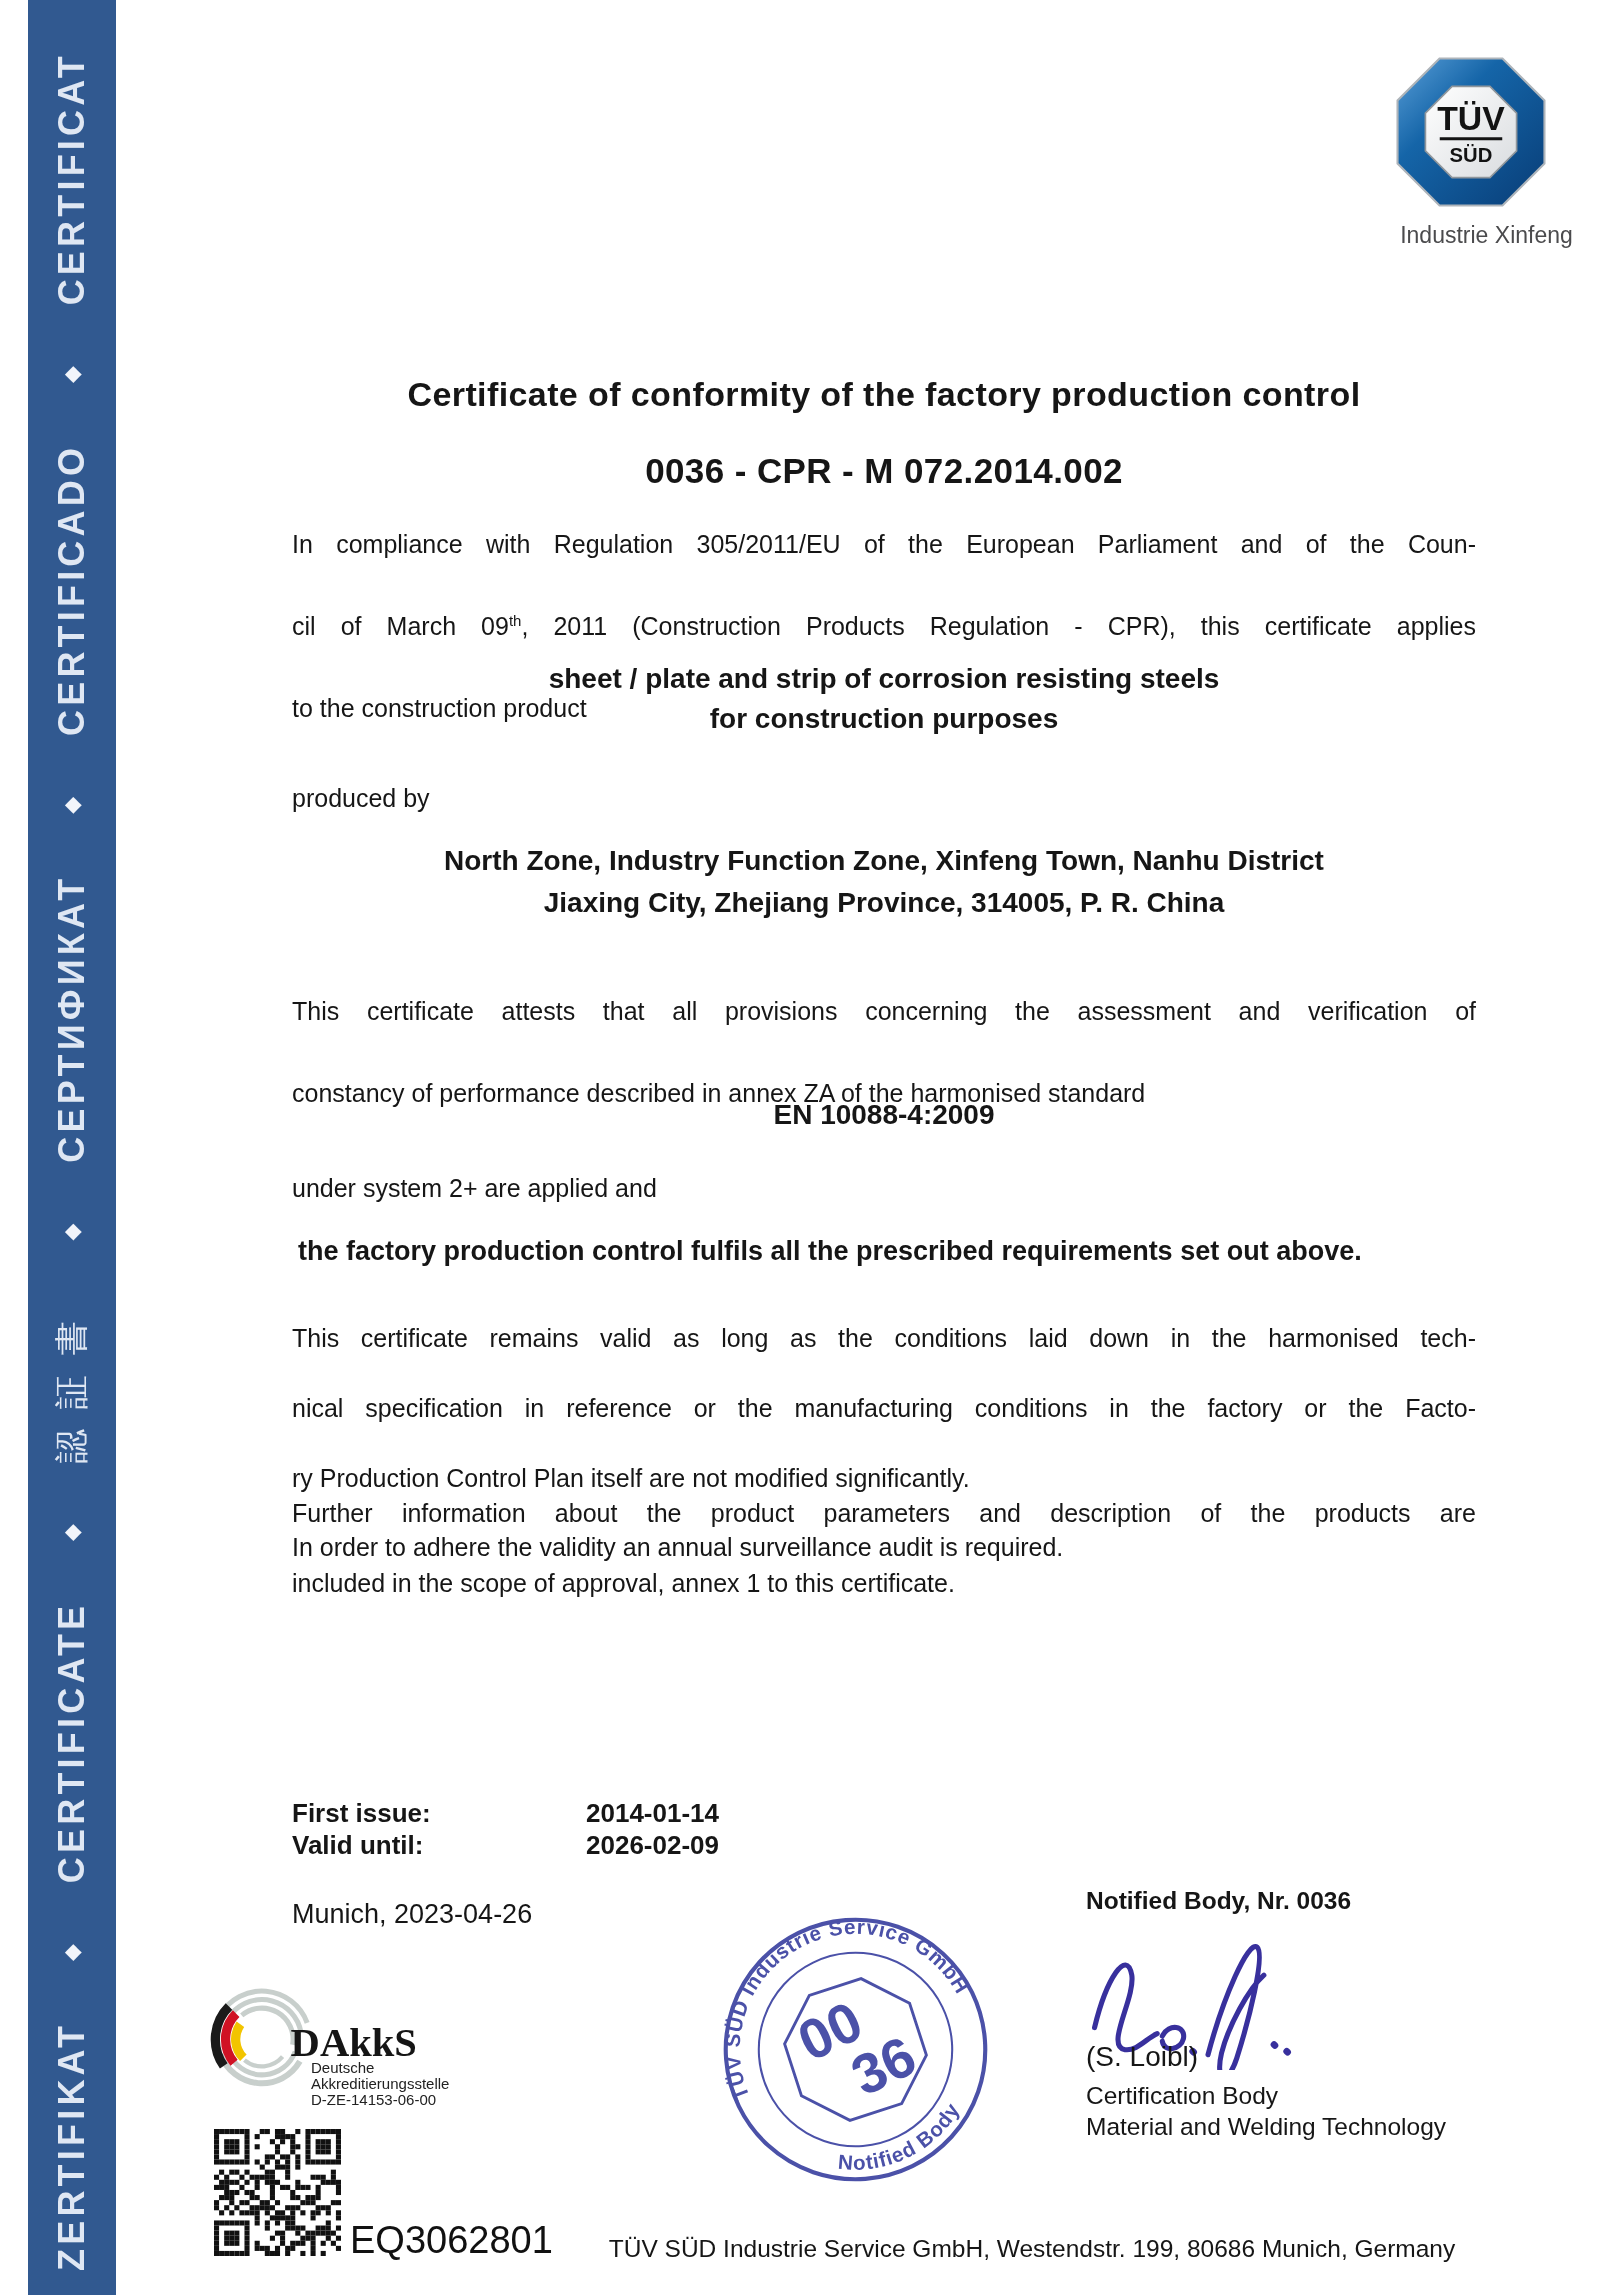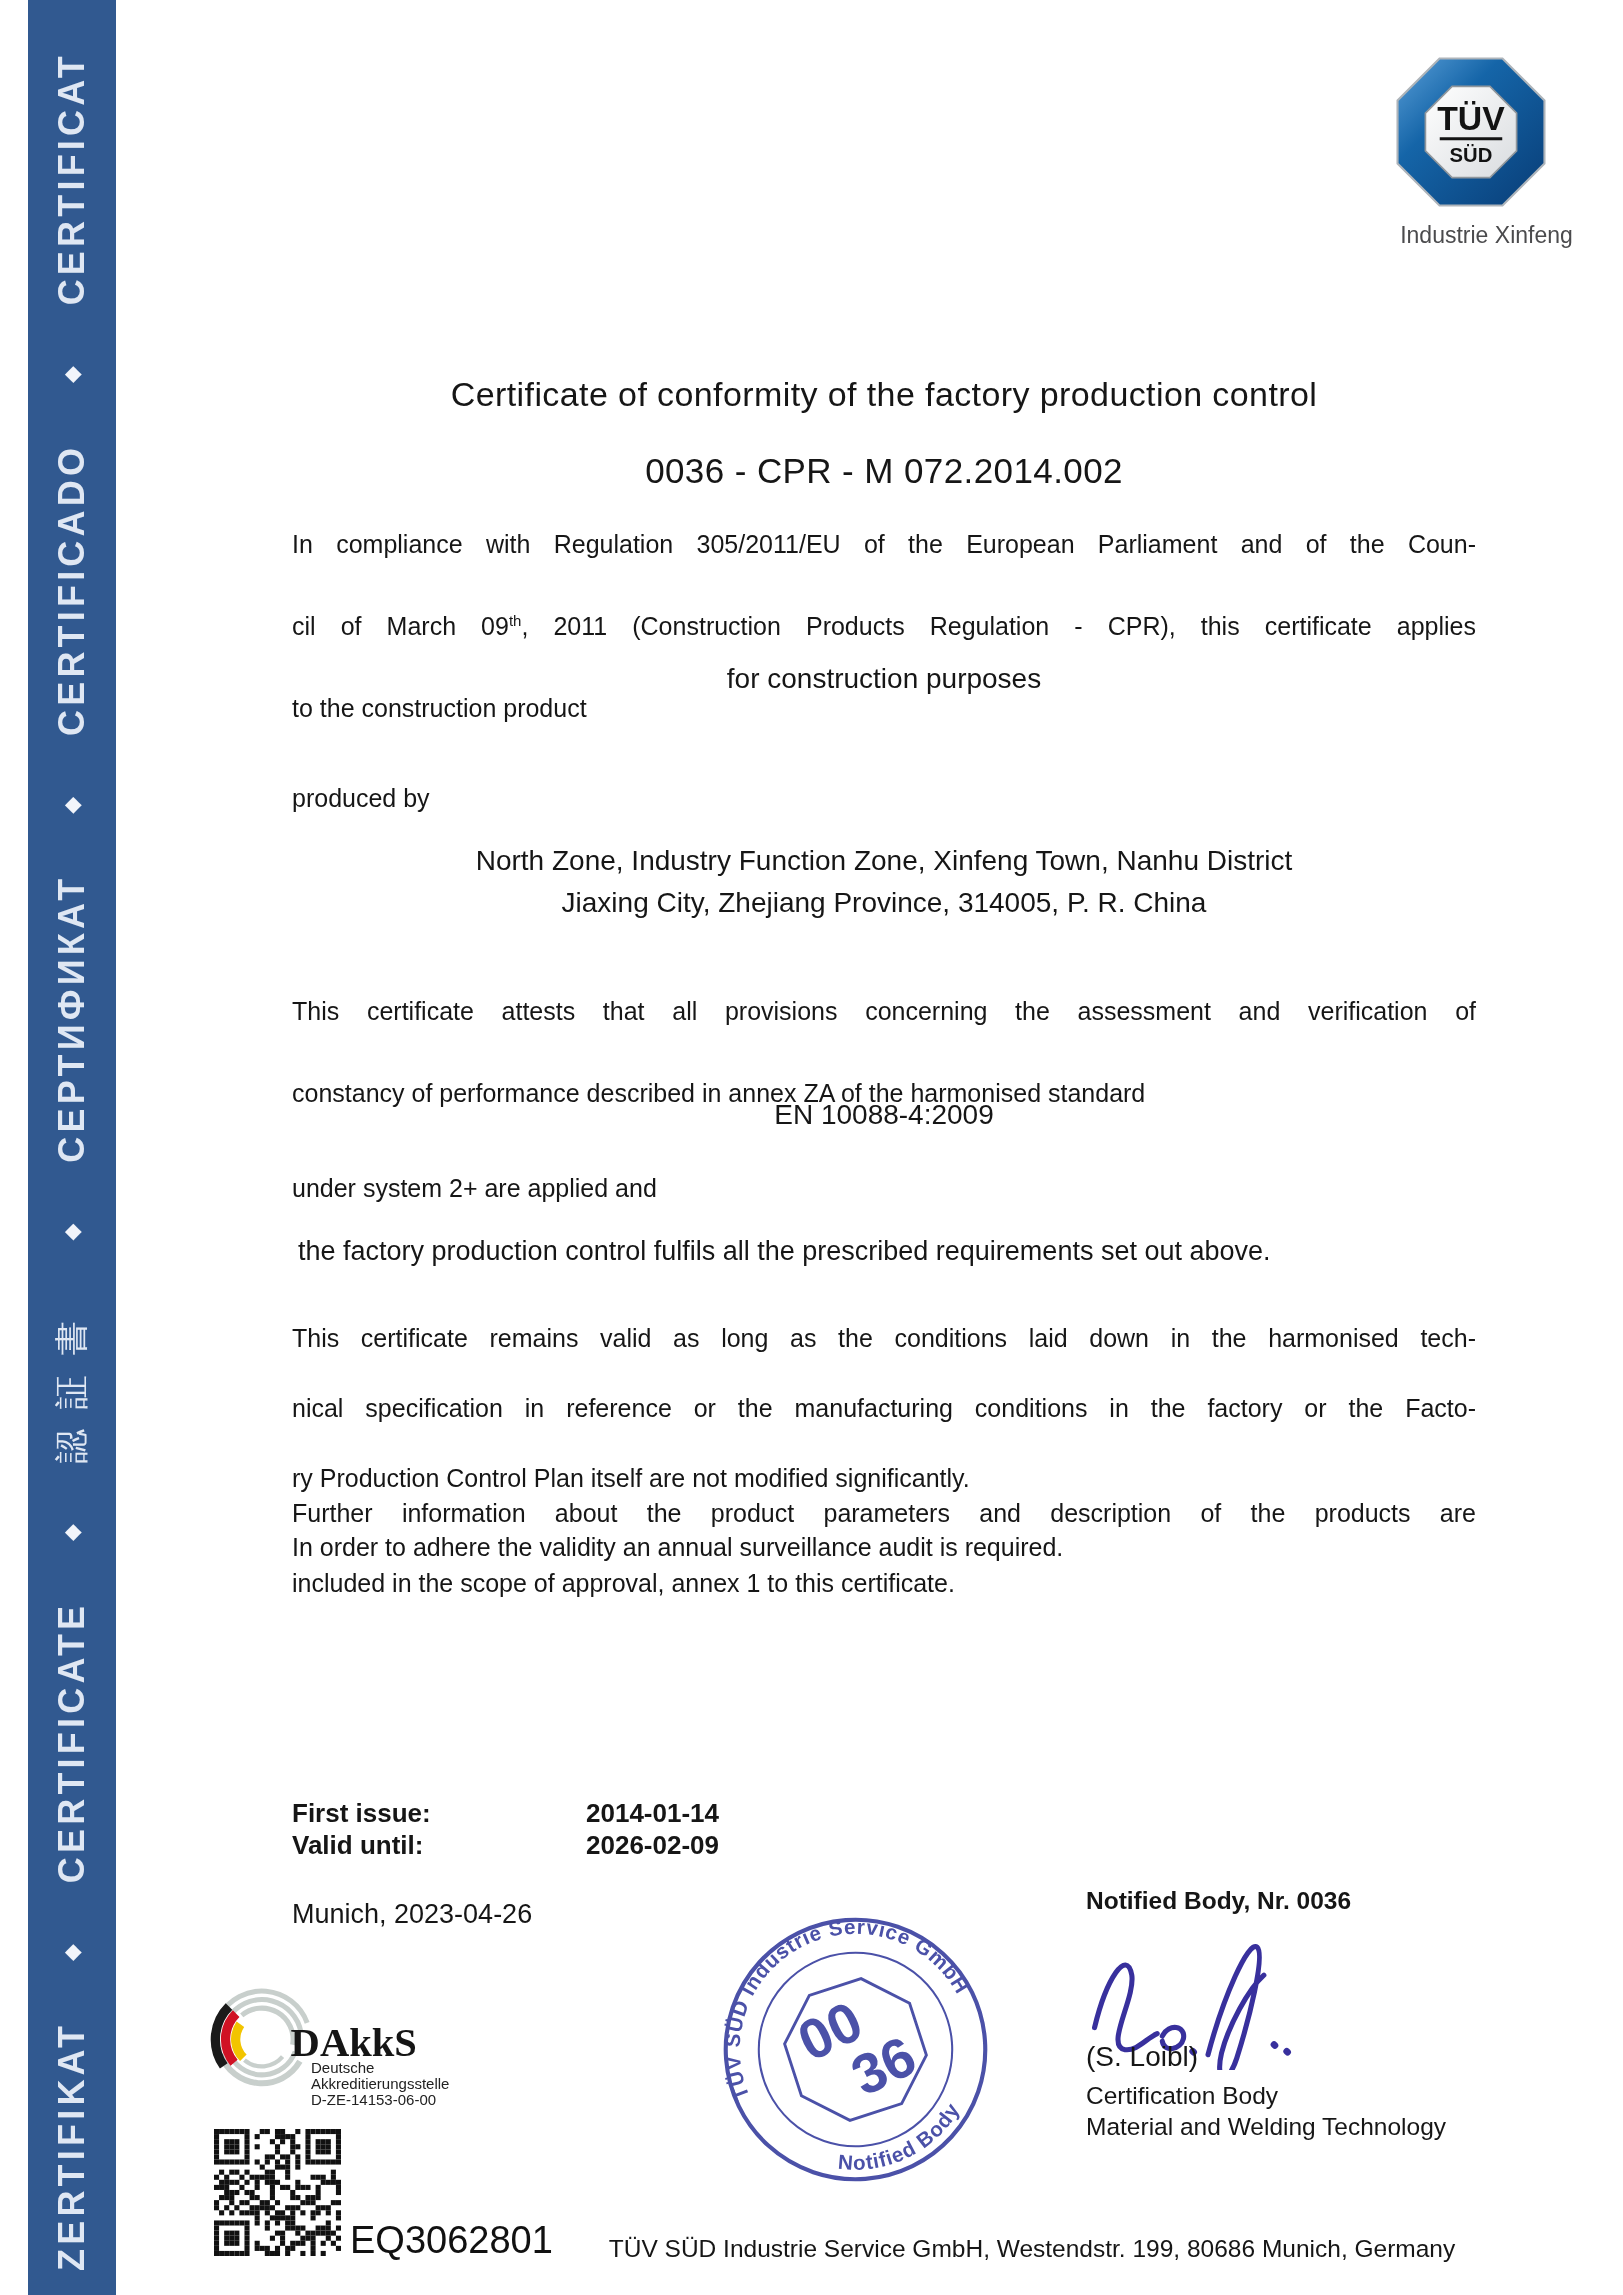--- a/index.html
+++ b/index.html
@@ -19,21 +19,21 @@
   .band-word.cjk{font-size:34px;letter-spacing:20px;font-weight:normal;}
   .sep-diamond{font-size:22px;color:#f2f5fb;}
   
   .tuv-logo{position:absolute;left:1395px;top:56px;width:152px;height:152px;}
   .tuv-caption{position:absolute;left:1385px;top:222px;width:203px;text-align:center;
     font-size:23px;color:#4b4b4d;}
   
   .abs{position:absolute;}
   .content{left:292px;width:1184px;}
   .center{text-align:center;}
-  .b{font-weight:normal;}
+  .b{font-weight:bold;}
   .para{font-size:25px;line-height:41px;}
   .para-tight{font-size:25px;line-height:35px;}
   .tline{min-height:1em;}
   .just{text-align:justify;}
   .just::after{content:"";display:inline-block;width:100%;height:0;}
   sup{vertical-align:super;font-size:60%;line-height:0;}
   .title{font-size:34px;letter-spacing:0.4px;}
   .certnum{font-size:35px;letter-spacing:0.4px;}
   .headline{font-size:28px;line-height:40px;}
   .companyline{font-size:28px;line-height:42px;}
@@ -101,20 +101,21 @@
 <div class="abs content center b title" style="top:375px">Certificate of conformity of the factory production control</div>
 <div class="abs content center b certnum" style="top:451px">0036 - CPR - M 072.2014.002</div>
 
 <div class="abs content para" style="top:524px">
   <div class="tline just">In compliance with Regulation 305/2011/EU of the European Parliament and of the Coun-</div>
   <div class="tline just"><span>cil of March 09</span><sup>th</sup><span>, 2011 (Construction Products Regulation - CPR), this certificate applies</span></div>
   <div class="tline">to the construction product</div>
 </div>
 
 <div class="abs content center b headline" style="top:659px">
+    <div class="tline">sheet / plate and strip of corrosion resisting steels</div>
     <div class="tline">for construction purposes</div>
   </div>
 
 <div class="abs content para" style="top:778px">produced by</div>
 
 <div class="abs content center b companyline" style="top:840px">
     <div class="tline">North Zone, Industry Function Zone, Xinfeng Town, Nanhu District</div>
     <div class="tline">Jiaxing City, Zhejiang Province, 314005, P. R. China</div>
   </div>
 

